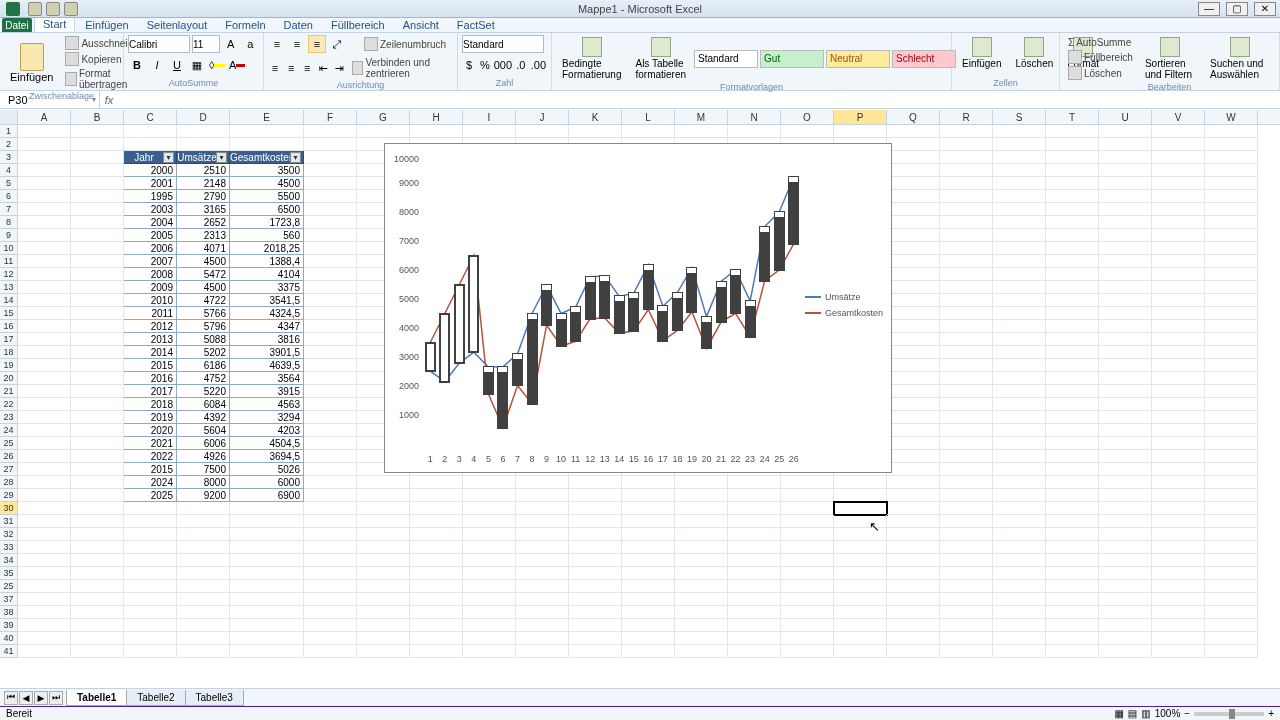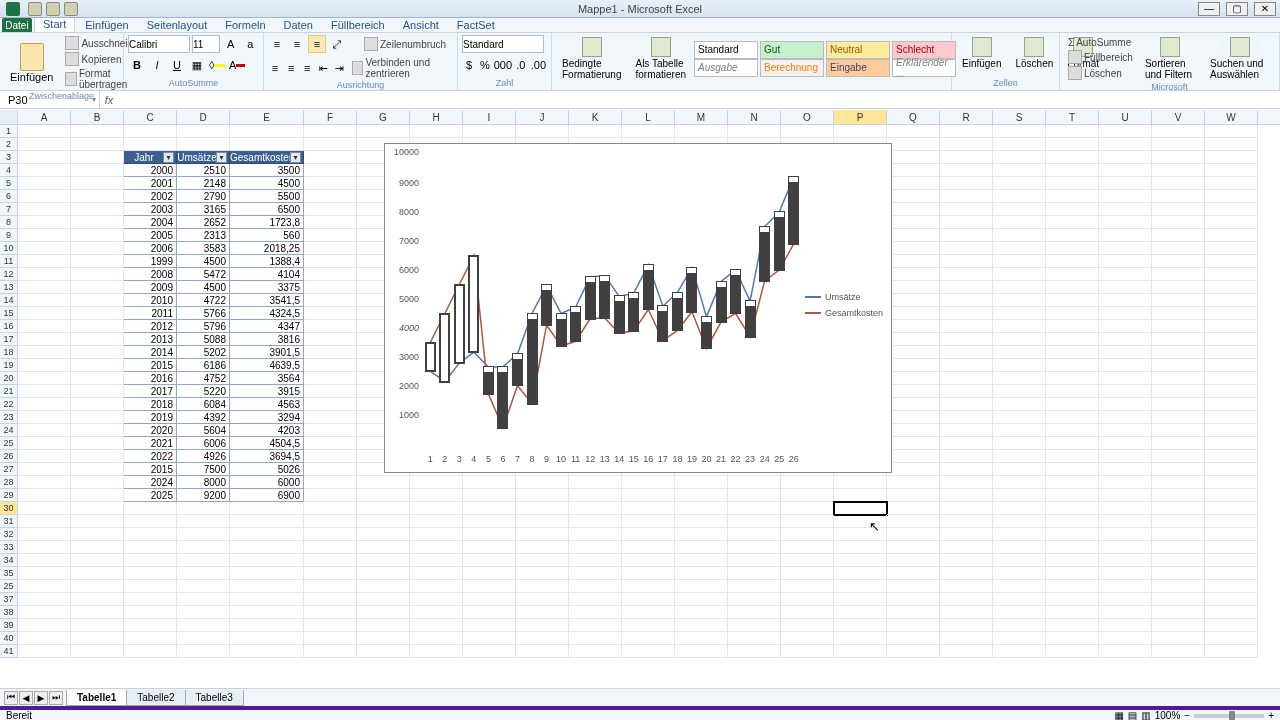--- a/index.html
+++ b/index.html
@@ -89,21 +89,21 @@
 svg.lines { position: absolute; left: 0; top: 0; width: 100%; height: 100%; }
 
 
 .sheet-tabs { position: absolute; bottom: 14px; left: 0; right: 0; height: 18px; background: #f1f6fb; border-top: 1px solid #c3d3e4; display: flex; align-items: center; }
 .sheet-nav { display: flex; padding-left: 4px; gap: 1px; }
 .sheet-nav-btn { width: 14px; height: 14px; border: 1px solid #aaa; background: #eee; font-size: 9px; display: flex; align-items: center; justify-content: center; }
 .sheet-tab { padding: 2px 10px; font-size: 10px; border: 1px solid #aaa; border-top: none; background: #e8eef6; margin-left: -1px; }
 .sheet-tab.active { background: #fff; font-weight: bold; }
 
 
-.statusbar { position: absolute; bottom: 0; left: 0; right: 0; height: 14px; background: #f1f6fb; border-top: 4px solid #4c1d95; display: flex; align-items: flex-start; justify-content: space-between; font-size: 10px; padding: 0 6px; }
+.statusbar { position: absolute; bottom: 0; left: 0; right: 0; height: 14px; background: #f1f6fb; border-top: 1px solid #4c1d95; display: flex; align-items: center; justify-content: space-between; font-size: 10px; padding: 0 6px; }
 .zoom { display: flex; align-items: center; gap: 4px; }
 .zoom-slider { width: 70px; height: 4px; background: #ccc; position: relative; }
 .zoom-thumb { width: 6px; height: 10px; background: #888; position: absolute; left: 50%; top: -3px; }
 .cursor-img { position: absolute; left: 869px; top: 519px; font-size: 13px; }
 </style>
 </head>
 <body>
 
 <div class="titlebar">
   <div class="excel-icon"></div>
@@ -233,28 +233,23 @@
           <div class="big-icon"></div>
           <span>Als Tabelle formatieren</span>
         </div>
       <div>
         <div class="ribbon-row">
           <div class="style-box">Standard</div>
           <div class="style-box gut">Gut</div>
           <div class="style-box neutral">Neutral</div>
           <div class="style-box schlecht">Schlecht</div>
         </div>
-        <div class="ribbon-row">
-          <div class="style-box ausgabe">Ausgabe</div>
-          <div class="style-box berechnung">Berechnung</div>
-          <div class="style-box eingabe">Eingabe</div>
-          <div class="style-box erkl">Erklärender ...</div>
-        </div>
       </div>
     </div>
+    <div class="ribbon-group-label">Formatvorlagen</div>
   </div>
   <div class="ribbon-group" style="width:108px">
     <div class="ribbon-row">
       <div class="big-btn">
           <div class="big-icon"></div>
           <span>Einfügen</span>
         </div>
       <div class="big-btn">
           <div class="big-icon"></div>
           <span>Löschen</span>
@@ -284,21 +279,21 @@
       </div>
       <div class="big-btn">
           <div class="big-icon"></div>
           <span>Sortieren und Filtern</span>
         </div>
       <div class="big-btn">
           <div class="big-icon"></div>
           <span>Suchen und Auswählen</span>
         </div>
     </div>
-    <div class="ribbon-group-label">Microsoft</div>
+    <div class="ribbon-group-label">Bearbeiten</div>
   </div>
 </div>
 
 <div class="formula-row">
   <div class="name-box">P30</div>
   <div class="fx-label">fx</div>
   <input class="formula-input" style="">
 </div>
 
 <div class="grid-area">
@@ -456,21 +451,21 @@
         <div class="cell cS" style="width: 53px;"></div>
         <div class="cell cT" style="width: 53px;"></div>
         <div class="cell cU" style="width: 53px;"></div>
         <div class="cell cV" style="width: 53px;"></div>
         <div class="cell cW" style="width: 53px;"></div>
       </div>
       <div class="row">
         <div class="row-h">6</div>
         <div class="cell cA" style="width: 53px;"></div>
         <div class="cell cB" style="width: 53px;"></div>
-        <div class="cell cC td" style="width: 53px;">2002</div>
+        <div class="cell cC td" style="width: 53px;">1995</div>
         <div class="cell cD td" style="width: 53px;">2790</div>
         <div class="cell cE td" style="width: 74px;">5500</div>
         <div class="cell cF" style="width: 53px;"></div>
         <div class="cell cG" style="width: 53px;"></div>
         <div class="cell cH" style="width: 53px;"></div>
         <div class="cell cI" style="width: 53px;"></div>
         <div class="cell cJ" style="width: 53px;"></div>
         <div class="cell cK" style="width: 53px;"></div>
         <div class="cell cL" style="width: 53px;"></div>
         <div class="cell cM" style="width: 53px;"></div>
@@ -561,21 +556,21 @@
         <div class="cell cT" style="width: 53px;"></div>
         <div class="cell cU" style="width: 53px;"></div>
         <div class="cell cV" style="width: 53px;"></div>
         <div class="cell cW" style="width: 53px;"></div>
       </div>
       <div class="row">
         <div class="row-h">10</div>
         <div class="cell cA" style="width: 53px;"></div>
         <div class="cell cB" style="width: 53px;"></div>
         <div class="cell cC td" style="width: 53px;">2006</div>
-        <div class="cell cD td" style="width: 53px;">3583</div>
+        <div class="cell cD td" style="width: 53px;">4071</div>
         <div class="cell cE td" style="width: 74px;">2018,25</div>
         <div class="cell cF" style="width: 53px;"></div>
         <div class="cell cG" style="width: 53px;"></div>
         <div class="cell cH" style="width: 53px;"></div>
         <div class="cell cI" style="width: 53px;"></div>
         <div class="cell cJ" style="width: 53px;"></div>
         <div class="cell cK" style="width: 53px;"></div>
         <div class="cell cL" style="width: 53px;"></div>
         <div class="cell cM" style="width: 53px;"></div>
         <div class="cell cN" style="width: 53px;"></div>
@@ -586,21 +581,21 @@
         <div class="cell cS" style="width: 53px;"></div>
         <div class="cell cT" style="width: 53px;"></div>
         <div class="cell cU" style="width: 53px;"></div>
         <div class="cell cV" style="width: 53px;"></div>
         <div class="cell cW" style="width: 53px;"></div>
       </div>
       <div class="row">
         <div class="row-h">11</div>
         <div class="cell cA" style="width: 53px;"></div>
         <div class="cell cB" style="width: 53px;"></div>
-        <div class="cell cC td" style="width: 53px;">1999</div>
+        <div class="cell cC td" style="width: 53px;">2007</div>
         <div class="cell cD td" style="width: 53px;">4500</div>
         <div class="cell cE td" style="width: 74px;">1388,4</div>
         <div class="cell cF" style="width: 53px;"></div>
         <div class="cell cG" style="width: 53px;"></div>
         <div class="cell cH" style="width: 53px;"></div>
         <div class="cell cI" style="width: 53px;"></div>
         <div class="cell cJ" style="width: 53px;"></div>
         <div class="cell cK" style="width: 53px;"></div>
         <div class="cell cL" style="width: 53px;"></div>
         <div class="cell cM" style="width: 53px;"></div>
@@ -1436,27 +1431,27 @@
           <span>Umsätze</span>
         </div>
       <div class="legend-item">
           <div class="legend-line" style="background:#b5543a"></div>
           <span>Gesamtkosten</span>
         </div>
     </div>
   <div class="chart-ylabel" style="top: 271px;">1000</div>
       <div class="chart-ylabel" style="top: 242px;">2000</div>
       <div class="chart-ylabel" style="top: 213px;">3000</div>
-      <div class="chart-ylabel" style="top: 184px; font-style: italic;">4000</div>
+      <div class="chart-ylabel" style="top: 184px;">4000</div>
       <div class="chart-ylabel" style="top: 155px;">5000</div>
       <div class="chart-ylabel" style="top: 126px;">6000</div>
       <div class="chart-ylabel" style="top: 97px;">7000</div>
       <div class="chart-ylabel" style="top: 68px;">8000</div>
       <div class="chart-ylabel" style="top: 39px;">9000</div>
-      <div class="chart-ylabel" style="top: 8px;">10000</div>
+      <div class="chart-ylabel" style="top: 15px;">10000</div>
       <div class="chart-xlabel" style="left: 45.2692px;">1</div>
       <div class="chart-xlabel" style="left: 59.8077px;">2</div>
       <div class="chart-xlabel" style="left: 74.3462px;">3</div>
       <div class="chart-xlabel" style="left: 88.8846px;">4</div>
       <div class="chart-xlabel" style="left: 103.423px;">5</div>
       <div class="chart-xlabel" style="left: 117.962px;">6</div>
       <div class="chart-xlabel" style="left: 132.5px;">7</div>
       <div class="chart-xlabel" style="left: 147.038px;">8</div>
       <div class="chart-xlabel" style="left: 161.577px;">9</div>
       <div class="chart-xlabel" style="left: 176.115px;">10</div>

